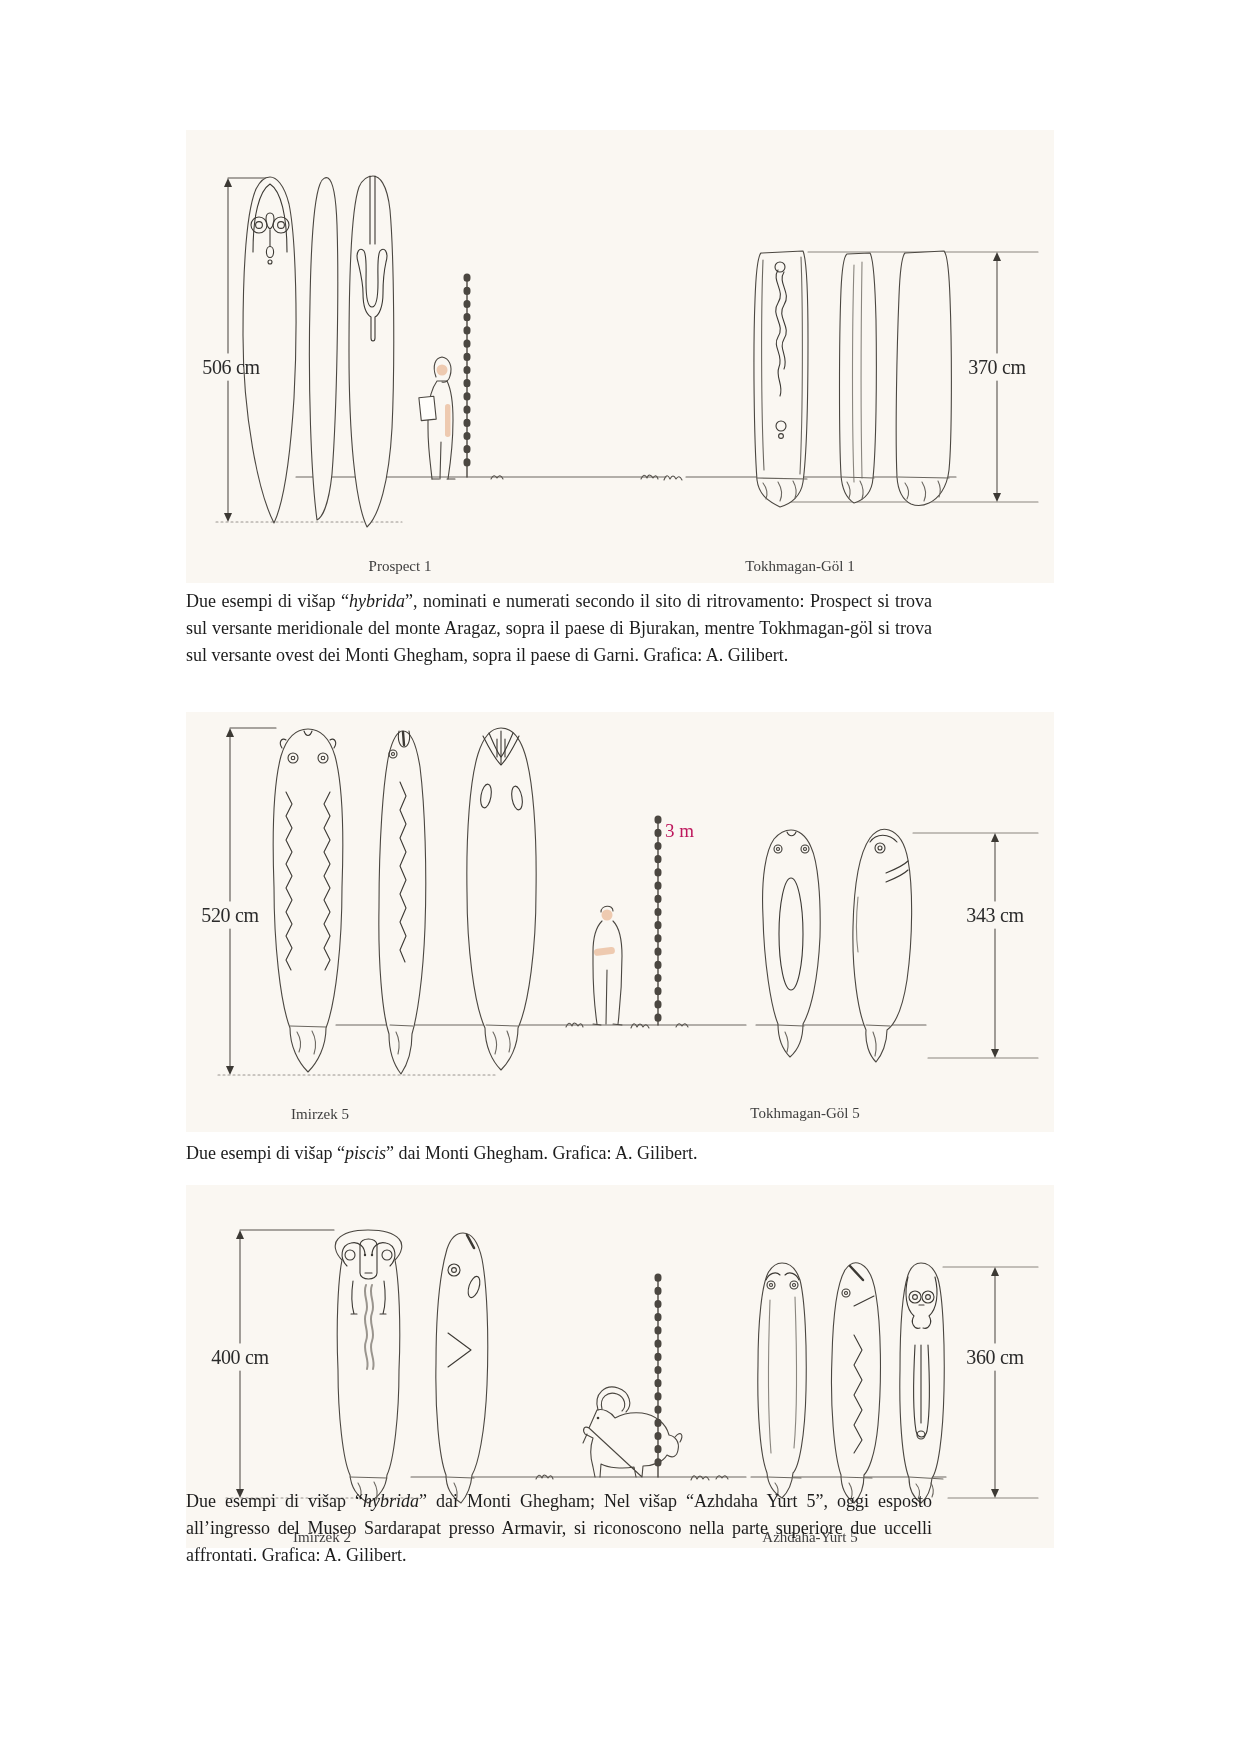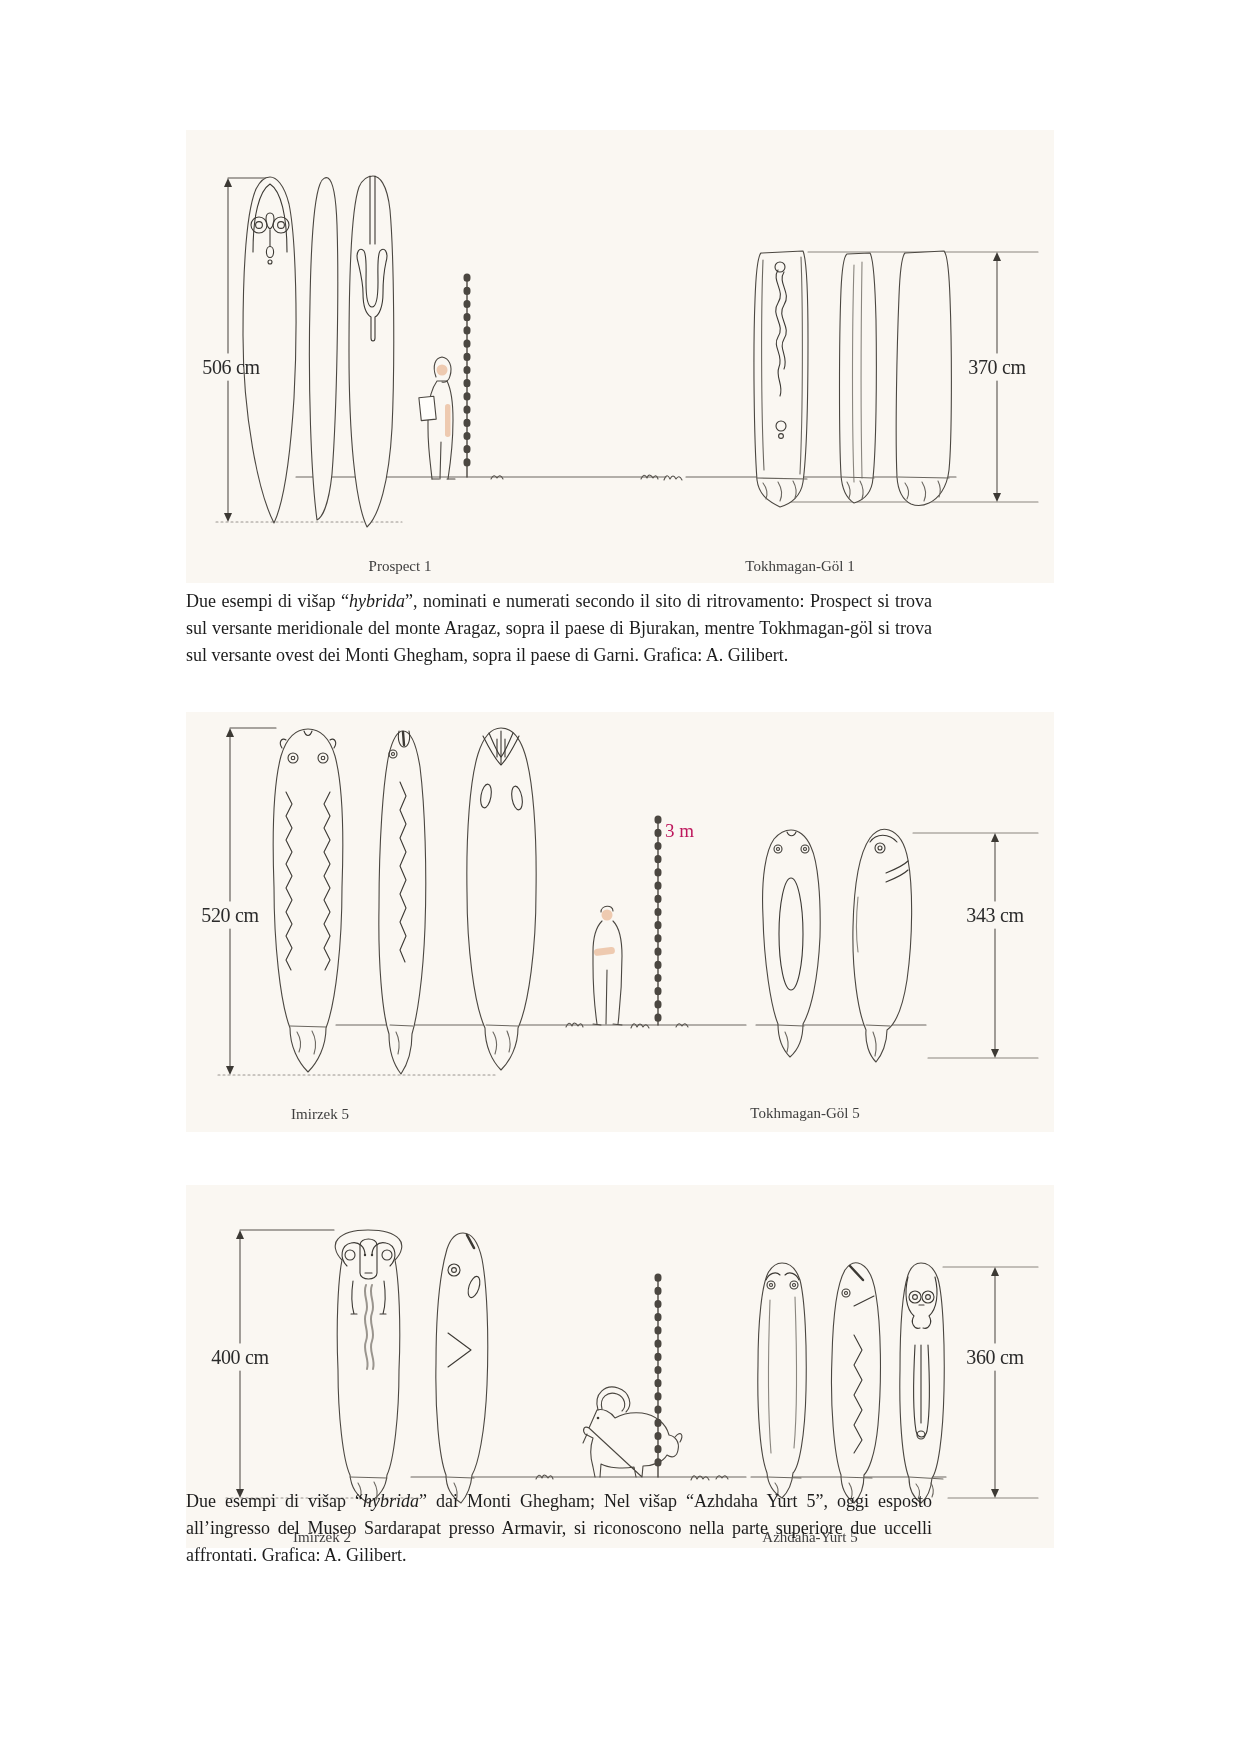--- a/index.html
+++ b/index.html
@@ -207,20 +207,21 @@
         <path d="M680 313 L704 314" stroke="#6b6760"></path>
         <path d="M687 320 Q692 332 689 344" stroke="#6b6760"></path>
       </g>
     </svg>
     <div class="dimlabel" style="left:44px;top:203px;">520 cm</div>
     <div class="dimlabel" style="left:809px;top:203px;">343 cm</div>
     <div class="rodlabel" style="left:479px;top:108px;">3 m</div>
     <div class="sitelabel" style="left:134px;top:402px;">Imirzek 5</div>
     <div class="sitelabel" style="left:619px;top:401px;">Tokhmagan-Göl 5</div>
   </div>
+  <div class="caption" style="top:1140px;">Due esempi di višap “<i>piscis</i>” dai Monti Ghegham. Grafica: A. Gilibert.</div>
 
   <div class="panel" style="top:1185px;height:363px;">
     <svg width="868" height="363" viewBox="0 0 868 363" fill="none" stroke="#4b4741" stroke-width="1.1" stroke-linecap="round" stroke-linejoin="round">
       <g stroke="#55514b">
         <line x1="54" y1="45" x2="148" y2="45"></line>
         <line x1="54" y1="49" x2="54" y2="158"></line>
         <line x1="54" y1="186" x2="54" y2="309"></line>
         <path d="M50 54 L54 45 L58 54 Z" fill="#3c3934" stroke="none"></path>
         <path d="M50 304 L54 313 L58 304 Z" fill="#3c3934" stroke="none"></path>
         <line x1="40" y1="313" x2="232" y2="313" stroke="#9a9690" stroke-dasharray="2 3"></line>

